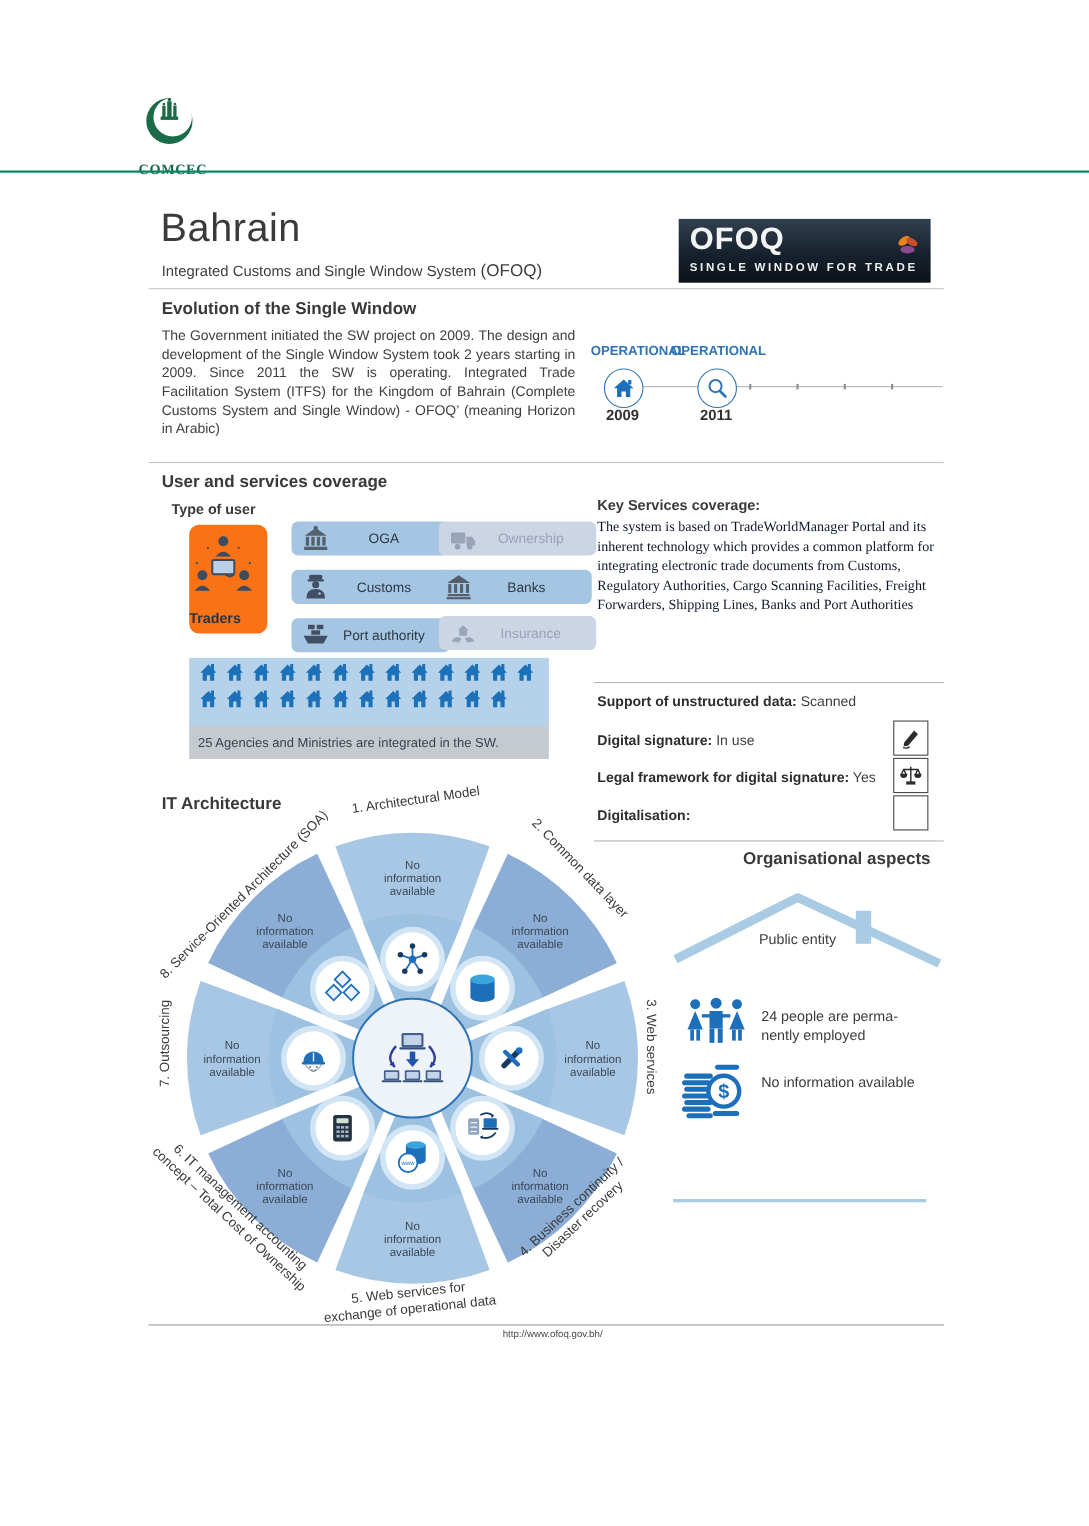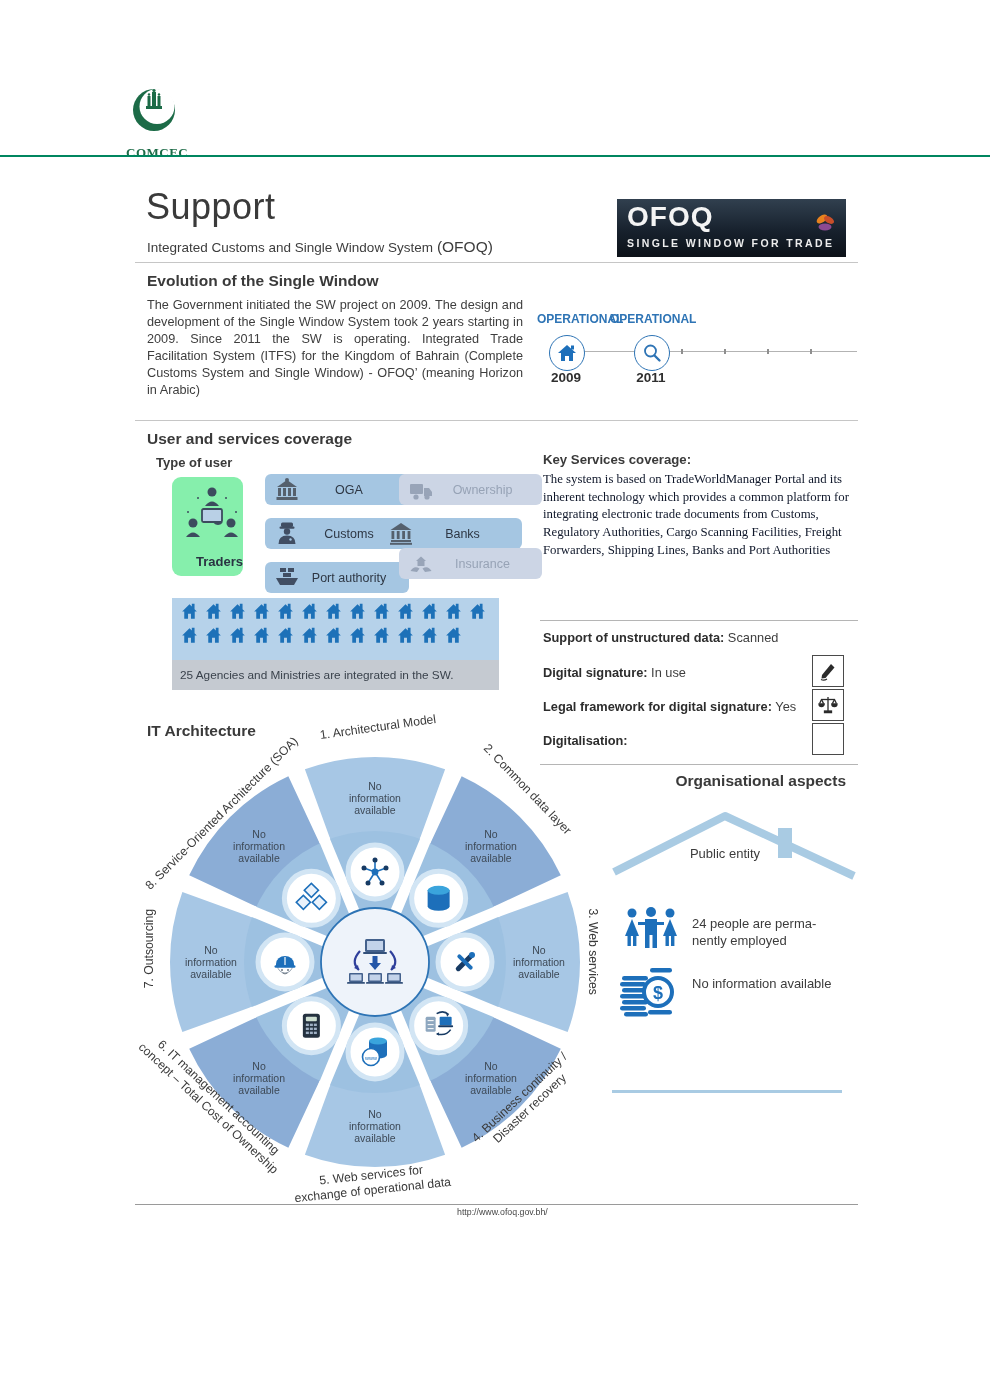--- a/index.html
+++ b/index.html
@@ -31,21 +31,21 @@
   .timeline{left:535px;top:312px;width:322px;height:75px;}
   .tl-label{position:absolute;font-size:12px;font-weight:700;color:#2e74b5;}
   .tl-line{position:absolute;left:48px;top:39px;width:274px;height:1px;background:#b3b3b3;}
   .tick{position:absolute;top:-2px;width:2px;height:5px;background:#8f8f8f;}
   .tl-circle{position:absolute;width:34px;height:34px;border:1.7px solid #2e74b5;border-radius:50%;
              background:#fff;display:flex;align-items:center;justify-content:center;}
   .tl-year{position:absolute;width:44px;text-align:center;font-weight:700;font-size:13.5px;color:#2f2f2f;}
   
   .cov-h{left:147px;top:430px;}
   .tou{left:156px;top:455px;font-size:13px;font-weight:700;color:#3a3a3a;}
-  .traders-card{left:172px;top:477px;width:71px;height:99px;background:#86efac;border-radius:9px;text-align:right;}
+  .traders-card{left:172px;top:477px;width:71px;height:99px;background:#f97316;border-radius:9px;text-align:left;}
   .traders-label{position:absolute;bottom:7px;width:100%;font-size:13px;font-weight:700;color:#2a3342;}
   .user-card{position:absolute;height:31px;border-radius:6px;display:flex;align-items:center;padding:0 10px;}
   .uc-on{background:#a5c6e2;}
   .uc-off{background:#ccd5e5;}
   .uc-label{flex:1;text-align:center;font-size:12.5px;color:#2e3744;}
   .uc-off .uc-label{color:#97a3b6;}
   .houses-panel{left:172px;top:598px;width:327px;height:62px;background:#b6d2ea;padding:4px 0 0 7px;box-sizing:border-box;}
   .house-row{height:24px;white-space:nowrap;}
   .house-row svg{margin-right:3px;}
   .agencies-strip{left:172px;top:660px;width:327px;height:30px;background:#c5cad1;
@@ -97,21 +97,21 @@
       <rect x="31.5" y="12" width="3" height="11" fill="#1c6b47"></rect>
       <circle cx="28" cy="6.5" r="1.6" fill="#1c6b47"></circle>
       <circle cx="23" cy="10.5" r="1.2" fill="#1c6b47"></circle>
       <circle cx="33" cy="10.5" r="1.2" fill="#1c6b47"></circle>
       <rect x="20" y="22" width="16" height="3" fill="#1c6b47"></rect>
     </svg>
     <div class="comcec-text">COMCEC</div>
   </div>
   <div class="abs green-rule"></div>
 
-  <div class="abs title">Support</div>
+  <div class="abs title">Bahrain</div>
   <div class="abs ofoq">
     <div class="ofoq-name">OFOQ</div>
     <div class="ofoq-tag">SINGLE WINDOW FOR TRADE</div>
     <svg class="ofoq-bird" width="22" height="20" viewBox="0 0 22 20">
       <ellipse cx="8" cy="6" rx="6" ry="3.4" transform="rotate(-35 8 6)" fill="#e8821e"></ellipse>
       <ellipse cx="15" cy="7" rx="5.5" ry="3.2" transform="rotate(30 15 7)" fill="#c94f2a"></ellipse>
       <ellipse cx="11" cy="14" rx="6.5" ry="3.4" fill="#8c4a92"></ellipse>
     </svg>
   </div>
 
@@ -210,21 +210,21 @@
           <rect x="-6" y="-11.5" width="12" height="4.5" rx="1.5"></rect>
           <rect x="-7.5" y="-7.5" width="15" height="2.2" rx="1"></rect>
       <circle cx="0" cy="-2.5" r="3.2"></circle>
           <path d="M-8.5 10 Q-8.5 1.5 0 1.5 Q8.5 1.5 8.5 10 Z"></path>
       <circle cx="3.5" cy="5.5" r="1.2" fill="#a5c6e2"></circle>
         </g>
     </svg>
     <span class="uc-label">Customs</span>
   </div>
 
-  <div class="abs user-card uc-on" style="left:379px;top:518px;width:123px;">
+  <div class="abs user-card uc-on" style="left:395px;top:518px;width:123px;">
     <svg width="24" height="24" viewBox="-12 -12 24 24">
       <g fill="#55606d">
           <path d="M-10.5 -4 L0 -11 L10.5 -4 Z"></path>
       <rect x="-9.5" y="-3" width="2.8" height="8"></rect>
           <rect x="-4.2" y="-3" width="2.8" height="8"></rect>
           <rect x="1.2" y="-3" width="2.8" height="8"></rect>
           <rect x="6.6" y="-3" width="2.8" height="8"></rect>
       <rect x="-10" y="6" width="20" height="2"></rect>
           <rect x="-11" y="8.8" width="22" height="2"></rect>
         </g>
@@ -237,21 +237,21 @@
       <g fill="#414e63">
           <rect x="-7" y="-10" width="6" height="4"></rect>
           <rect x="1" y="-10" width="6" height="4"></rect>
           <rect x="-4" y="-5" width="8" height="4"></rect>
       <path d="M-11 0 H11 L7 7 H-7 Z"></path>
         </g>
     </svg>
     <span class="uc-label">Port authority</span>
   </div>
 
-  <div class="abs user-card uc-off" style="left:399px;top:548px;width:123px;">
+  <div class="abs user-card uc-off" style="left:399px;top:560px;width:123px;">
     <svg width="24" height="24" viewBox="-12 -12 24 24">
       <g fill="#98a4b8">
           <path d="M-5 -3 L0 -7.5 L5 -3 Z"></path>
           <rect x="-3.5" y="-3" width="7" height="5"></rect>
       <path d="M-10.5 7 Q-7 1 -1.5 4.5 L-4 8 Z"></path>
           <path d="M10.5 7 Q7 1 1.5 4.5 L4 8 Z"></path>
         </g>
     </svg>
     <span class="uc-label">Insurance</span>
   </div>

